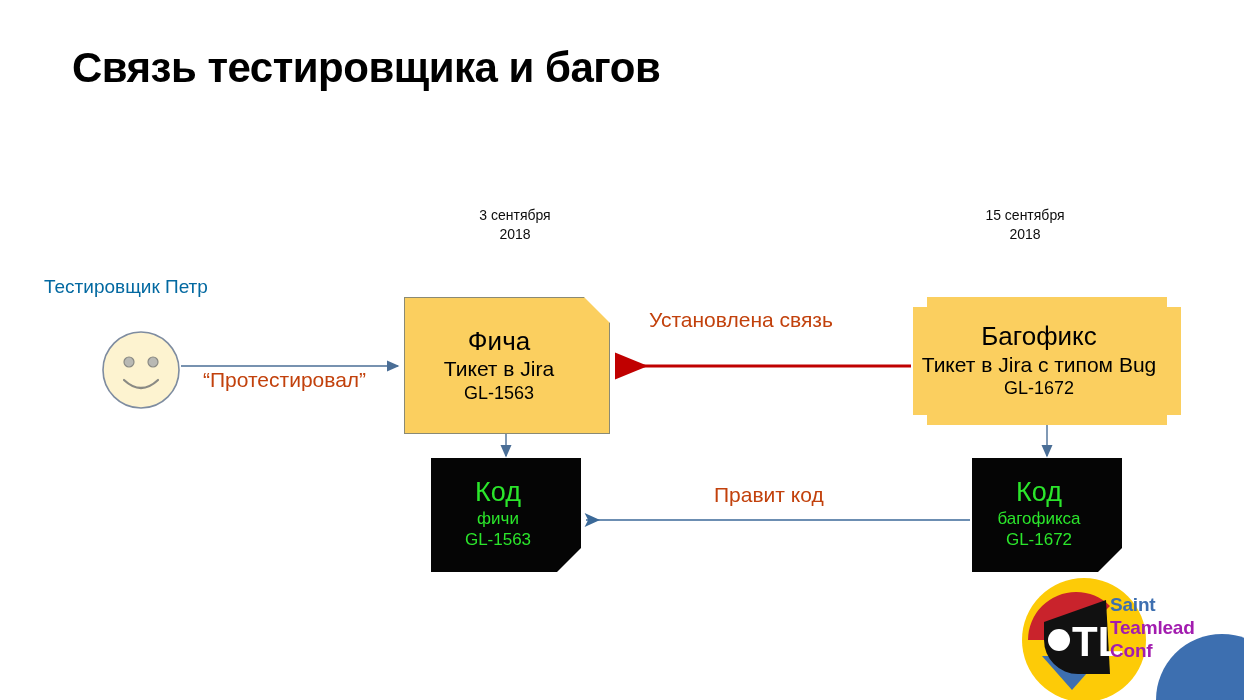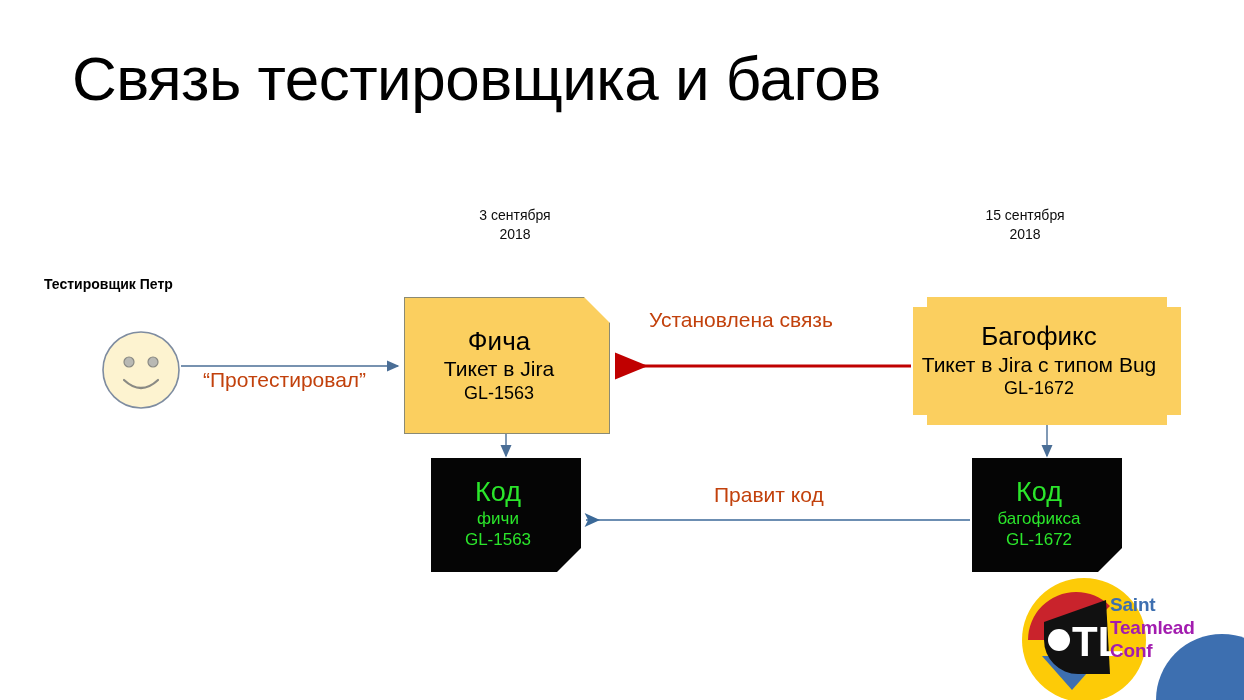--- a/index.html
+++ b/index.html
@@ -19,36 +19,36 @@
     position: absolute;
     inset: 0;
     background: #ffffff;
   }
 
   
   .slide-title {
     position: absolute;
     left: 72px;
     top: 46px;
-    font-size: 62px;
+    font-size: 42px;
     line-height: 1.05;
-    font-weight: 400;
+    font-weight: 700;
     color: #000000;
     letter-spacing: -0.5px;
     white-space: nowrap;
   }
 
   
   .actor-label {
     position: absolute;
     left: 44px;
     top: 276px;
-    font-size: 14px;
-    font-weight: bold;
-    color: #000000;
+    font-size: 19px;
+    font-weight: normal;
+    color: #0369a1;
     white-space: nowrap;
   }
   .smiley {
     position: absolute;
     left: 101px;
     top: 330px;
     width: 80px;
     height: 80px;
   }
 

